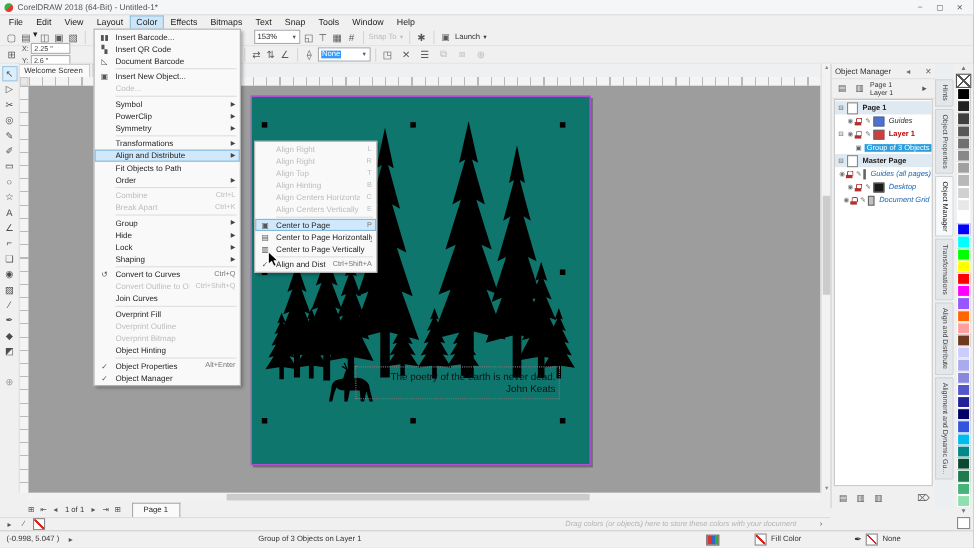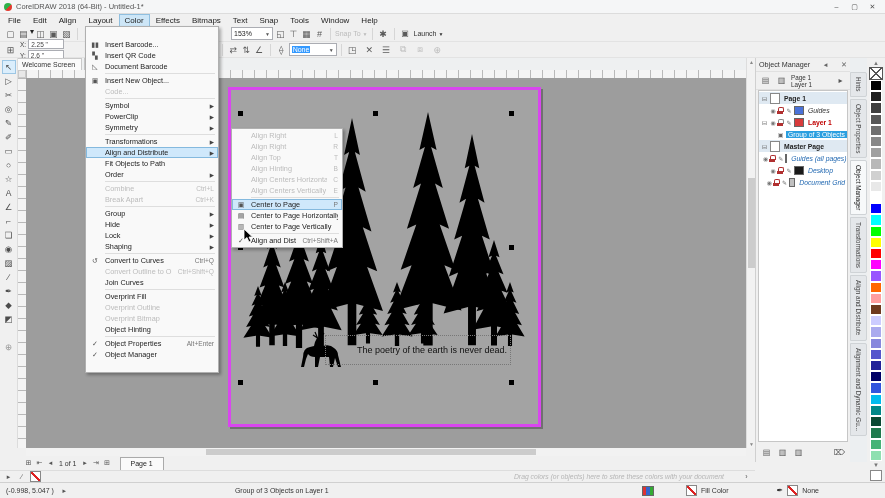--- a/index.html
+++ b/index.html
@@ -38,21 +38,21 @@
   #vruler{left:18px;top:78px;width:8px;height:370px;background:#f4f4f4;border-right:1px solid #c9c9c9;
           background-image:repeating-linear-gradient(#b9b9b9 0 1px,transparent 1px 12px)}
   #rulercorner{left:18px;top:70px;width:8px;height:8px;background:#e8e8e8;border:1px solid #c9c9c9;box-sizing:border-box}
   
   #toolbox{left:0;top:58px;width:18px;height:390px;background:#f0f0f0;border-right:1px solid #dcdcdc;
            display:flex;flex-direction:column;align-items:center;padding-top:2px;box-sizing:border-box}
   .tool{width:14px;height:14px;display:flex;align-items:center;justify-content:center;color:#4c4c4c;font-size:8.5px}
   .tool.selected{background:#dbeefc;border:1px solid #9cc6e4;box-sizing:border-box}
   
   #canvas{left:26px;top:78px;width:720px;height:370px;background:#9d9d9d;overflow:hidden}
-  #page{left:228px;top:87px;width:307px;height:334px;background:#a3a3a3;border:3px solid #d946ef;box-shadow:2px 2px 0 #707070}
+  #page{left:228px;top:87px;width:307px;height:334px;background:#0f766e;border:1px solid #d946ef;box-shadow:2px 2px 0 #707070}
   #quote-frame{position:absolute;left:94px;top:245px;width:186px;height:30px;border:1px dotted #777;
                display:flex;flex-direction:column;justify-content:center;padding:1px 3px;box-sizing:border-box}
   .qline{font-size:9px;color:#111;text-align:right;line-height:11px;white-space:nowrap}
   .handle{width:5px;height:5px;background:#000;z-index:5}
   
   #vscroll{left:746px;top:58px;width:9px;height:390px;background:#f2f2f2;border-left:1px solid #ddd}
   #vscroll .thumb{position:absolute;left:1px;top:120px;width:7px;height:90px;background:#cccccc}
   #hscroll{left:26px;top:448px;width:720px;height:8px;background:#f2f2f2}
   #hscroll .thumb{position:absolute;left:180px;top:1px;width:330px;height:6px;background:#cccccc}
   .scrar{color:#888;font-size:5px;text-align:center}
@@ -67,21 +67,21 @@
   #dp-hint{margin-left:auto;margin-right:14px;font-style:italic;color:#b5b5b5;font-size:6.8px}
   .nonesw{width:9px;height:9px;border:1px solid #888;background:
       linear-gradient(45deg,transparent 44%,#d22 44%,#d22 56%,transparent 56%),#fff}
   #statusbar{left:0;top:482px;width:885px;height:16px;background:#f0f0f0;border-top:1px solid #d0d0d0;
              display:flex;align-items:center;font-size:7px;color:#333;padding:0 6px;box-sizing:border-box;gap:6px}
   #sb-selection{margin-left:160px}
   .sb-right{display:flex;align-items:center;gap:4px}
   .proofic{width:10px;height:8px;background:linear-gradient(90deg,#d33 0 33%,#36c 33% 66%,#3a3 66%);border:1px solid #666}
   
   #object-menu{left:85px;top:26px;width:132px;background:#f9f9f9;border:1px solid #b0b0b0;
-               box-shadow:2px 2px 3px rgba(0,0,0,.3);z-index:100;padding:12px 0}
+               box-shadow:2px 2px 3px rgba(0,0,0,.3);z-index:100;padding:1px 0}
   #align-submenu{left:231px;top:128px;width:110px;background:#f9f9f9;border:1px solid #b0b0b0;
                box-shadow:2px 2px 3px rgba(0,0,0,.3);z-index:110;padding:1px 0}
   .mrow{height:11px;display:flex;align-items:center;position:relative;padding:0 4px 0 19px;font-size:7.3px;box-sizing:border-box}
   .mic{position:absolute;left:2px;width:14px;text-align:center;font-size:7px;color:#555}
   .mlabel{flex:1;white-space:nowrap;overflow:hidden}
   .mshort{color:#777;margin-left:6px;font-size:6.6px}
   .msubar{margin-left:4px;font-size:5.5px;color:#444}
   .mrow.dis,.mrow.dis .mshort,.mrow.dis .mic{color:#bcbcbc}
   .mrow.hl{background:#cfe8fb;outline:1px solid #84b9de;outline-offset:-1px}
   .msep{height:1px;background:#dedede;margin:1px 3px 1px 19px}
@@ -133,21 +133,21 @@
   <span class="winbtns">
     <span class="winbtn">–</span>
     <span class="winbtn">▢</span>
     <span class="winbtn">✕</span>
   </span>
 </div>
 
 <div id="menubar" class="abs">
     <span class="menu-item">File</span>
     <span class="menu-item">Edit</span>
-    <span class="menu-item">Align</span>
+    <span class="menu-item">View</span>
     <span class="menu-item">Layout</span>
     <span class="menu-item active">Color</span>
     <span class="menu-item">Effects</span>
     <span class="menu-item">Bitmaps</span>
     <span class="menu-item">Text</span>
     <span class="menu-item">Snap</span>
     <span class="menu-item">Tools</span>
     <span class="menu-item">Window</span>
     <span class="menu-item">Help</span>
   </div>
@@ -293,20 +293,21 @@
       <use href="#pine" x="0" y="0" transform="translate(175,196) scale(0.34,0.36)"></use>
       <use href="#pine" x="0" y="0" transform="translate(262,192) scale(0.34,0.40)"></use>
     </g>
     <g transform="translate(66,238)">
       <path d="M18 4 l3 7 M24 2 l-2 9 M16 7 l6 4 M27 5 l-5 6" stroke="#000" stroke-width="1.2" fill="none"></path>
       <path d="M20 10 q4 0 5 4 l1 4 q7 -2 11 2 q4 3 4 7 l3 12 h-3 l-3 -9 -2 9 h-3 l-1 -10 h-9 l-2 10 h-3 l0 -10 q-5 0 -7 -3 l-2 5 -2 8 h-3 l2 -10 q0 -9 7 -10 l4 -1 q1 -5 3 -8 z" fill="#000"></path>
     </g>
   </svg>
   <div id="quote-frame">
     <div class="qline">The poetry of the earth is never dead.</div>
+    <div class="qline">John Keats</div>
   </div>
 </div>
 
 <div id="handles">
     <div class="handle abs" style="left: 237.5px; top: 110.5px;"></div>
     <div class="handle abs" style="left: 373px; top: 110.5px;"></div>
     <div class="handle abs" style="left: 508.5px; top: 110.5px;"></div>
     <div class="handle abs" style="left: 237.5px; top: 245px;"></div>
     <div class="handle abs" style="left: 508.5px; top: 245px;"></div>
     <div class="handle abs" style="left: 237.5px; top: 379.5px;"></div>

